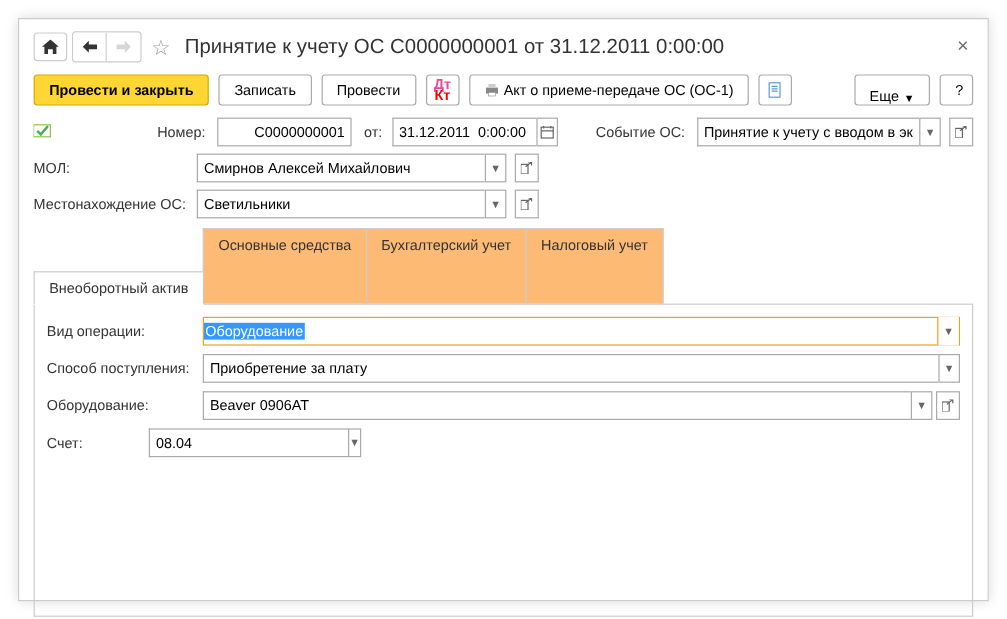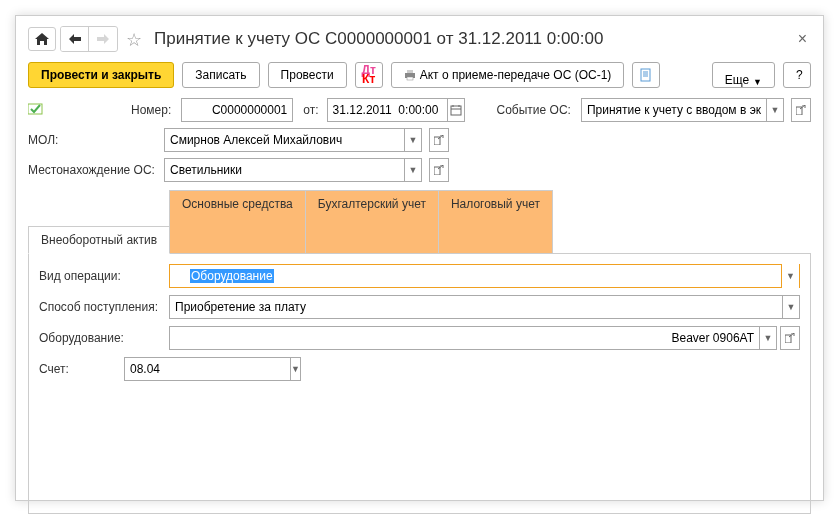--- a/index.html
+++ b/index.html
@@ -165,36 +165,36 @@
   <div class="tabs">
     <div class="tab active">Внеоборотный актив</div>
     <div class="tab">Основные средства</div>
     <div class="tab">Бухгалтерский учет</div>
     <div class="tab">Налоговый учет</div>
   </div>
 
   <div class="tab-content">
     <div class="field-row">
       <span class="field-label">Вид операции:</span>
-      <div class="field-input hl-input" style="height:24px;display:flex;align-items:center;padding-left:20px">
+      <div class="field-input hl-input" style="height:24px;display:flex;align-items:center;padding-left:0">
         <span style="flex:1"><span class="sel">Оборудование</span></span>
         <button class="drop-btn" style="border:none;border-left:1px solid #f0a020">▼</button>
       </div>
     </div>
     <div class="field-row">
       <span class="field-label">Способ поступления:</span>
       <div class="field-input input-group">
         <input class="input" style="flex: 1 1 0%;" value="Приобретение за плату">
         <button class="drop-btn">▼</button>
       </div>
     </div>
     <div class="field-row">
       <span class="field-label">Оборудование:</span>
       <div class="field-input input-group">
-        <input class="input" style="flex: 1 1 0%; text-align: right;" value="Beaver 0906AT">
+        <input class="input" style="flex: 1 1 0%;" value="Beaver 0906AT">
         <button class="drop-btn">▼</button>
       </div>
       <button class="ext-btn">
         <svg width="10" height="10" viewBox="0 0 10 10">
             <rect x="0" y="2" width="6" height="8" fill="none" stroke="#666"></rect>
             <path d="M4 4 L9 0 M6 0 L9 0 L9 3" stroke="#666" fill="none"></path>
           </svg>
       </button>
     </div>
     <div class="field-row">

